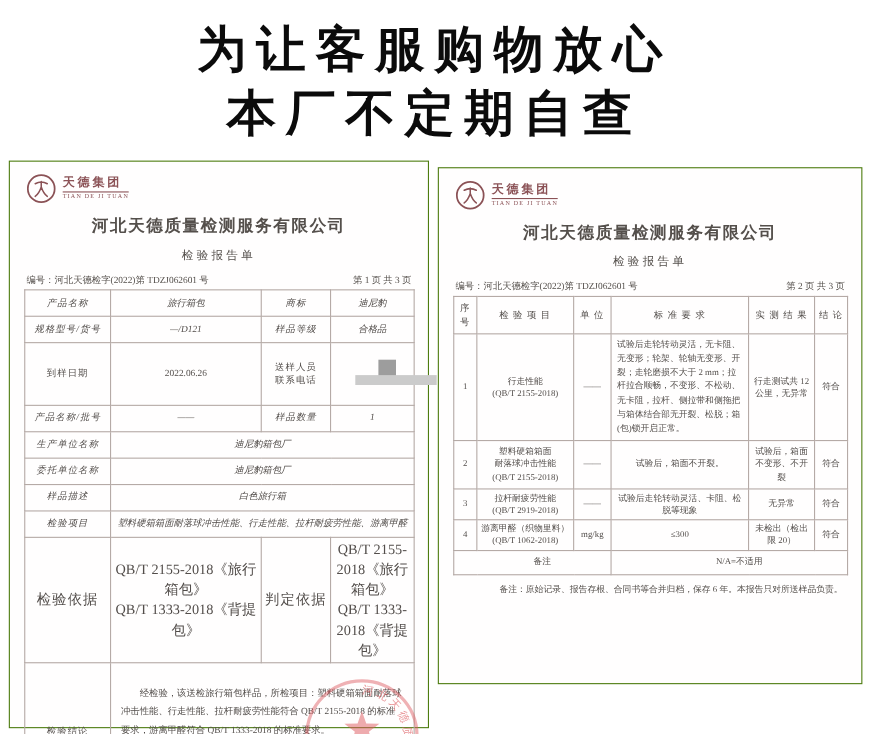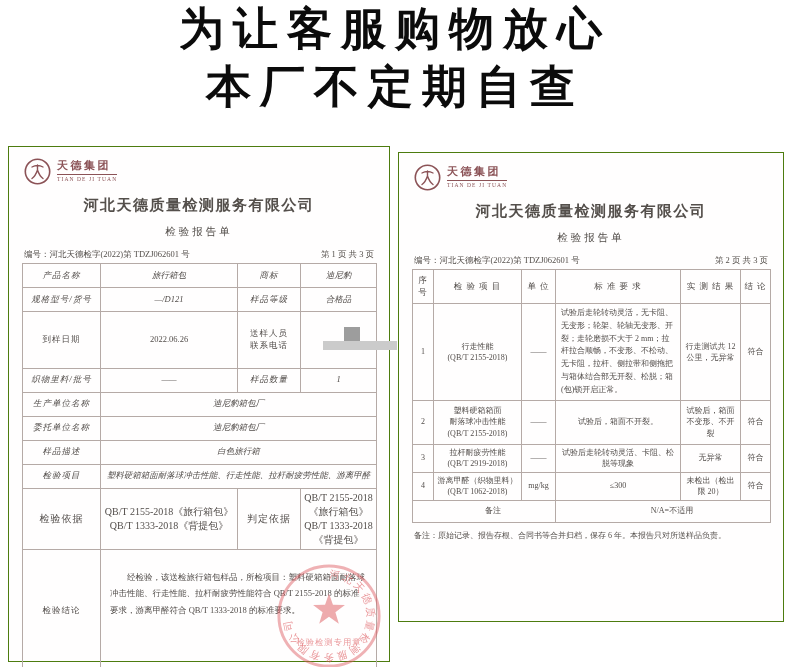--- a/index.html
+++ b/index.html
@@ -1,20 +1,20 @@
 <!DOCTYPE html>
 <html><head>
 <meta charset="utf-8">
 <style>
   * { margin:0; padding:0; box-sizing:border-box; }
   html,body { width:790px; height:667px; background:#ffffff; overflow:hidden;
               font-family:"Liberation Serif","DejaVu Serif",serif; }
 
   
-  .banner { position:absolute; top:1px; left:0; width:790px; text-align:center;
+  .banner { position:absolute; top:17px; left:0; width:790px; text-align:center;
             font-weight:bold; color:#0b0b0b; font-size:45px; letter-spacing:9px;
             line-height:1.28; }
 
   
   .page { position:absolute; background:#fffefe; border:1px solid #4d7c0f; padding:0 13px; }
   .page-left  { left:8px;  top:146px; width:382px; height:516px; }
   .page-right { left:398px; top:152px; width:386px; height:470px; }
 
   
   .logo { display:flex; align-items:flex-start; gap:6px; margin-top:11px; margin-left:2px; }
@@ -28,21 +28,21 @@
   .doc-title { text-align:center; font-size:10.5px; color:#544f4b; letter-spacing:3px; margin-top:10px; }
   .no-line   { display:flex; justify-content:space-between; align-items:flex-end;
                font-size:8.5px; color:#544f4b; margin-top:10px; margin-bottom:2px; padding:0 2px; }
 
   
   table { width:100%; border-collapse:collapse; table-layout:fixed; }
   td { border:1px solid #b5aaa6; font-size:8.5px; color:#524d4a; text-align:center;
        vertical-align:middle; padding:2px 3px; white-space:pre-line; line-height:1.4; }
   .r-std td  { height:24px;font-style:italic; }
   .r-tall td { height:33px; }
-  .r-basis td{ height:31px; font-size:10px; }
+  .r-basis td{ height:31px; font-size:13px; }
   .lbl { letter-spacing:1px; }
 
   
   .r-concl td { height:116px; }
   .concl-cell { text-align:left; vertical-align:top; position:relative; padding:7px 9px; }
   .concl-text { text-indent:2em; line-height:1.95; font-size:8.5px; color:#524d4a; }
   .stamp { position:absolute; right:-8px; bottom:2px; width:110px; height:110px; z-index:2; opacity:.85; }
 
   
   .redact { display:inline-block; background:#cbcbcb; }
@@ -57,21 +57,21 @@
 
   
   .rt td { font-size:8px; }
   .rt .head td { height:34px; letter-spacing:1px; font-size:8.5px; }
   .rt .req { text-align:left; padding:3px 5px; line-height:1.6; }
   .rt .r1 td { height:94px; }
   .rt .r2 td { height:44px; }
   .rt .r3 td { height:28px; }
   .rt .r4 td { height:28px; }
   .rt .r5 td { height:22px;padding-left:21px; }
-  .footnote { font-size:8px; color:#544f4b; margin-top:7px; padding-left:2px; line-height:1.5; }
+  .footnote { font-size:8px; color:#544f4b; margin-top:7px; padding-left:2px; line-height:1.5;margin-left:40px; }
 </style>
 </head>
 <body>
 
 <div class="banner">
   <div>为让客服购物放心</div>
   <div>本厂不定期自查</div>
 </div>
 
 <div class="page page-left">
@@ -120,21 +120,21 @@
       <td class="lbl">送样人员
 联系电话</td>
       <td>
         <div class="sender-redact">
           <span class="redact dark blk"></span>
           <span class="redact bar"></span>
         </div>
       </td>
     </tr>
     <tr class="r-std">
-      <td class="lbl">织物里料/批号</td>
+      <td class="lbl">产品名称/批号</td>
       <td>——</td>
       <td class="lbl">样品数量</td>
       <td>1</td>
     </tr>
     <tr class="r-std">
       <td class="lbl">生产单位名称</td>
       <td colspan="3">迪尼豹箱包厂</td>
     </tr>
     <tr class="r-std">
       <td class="lbl">委托单位名称</td>

